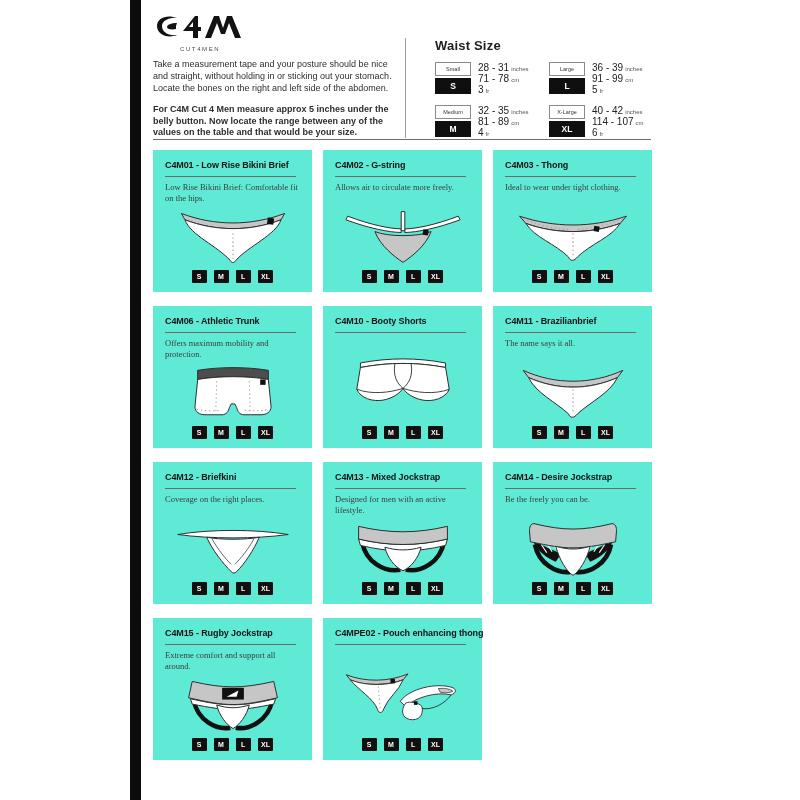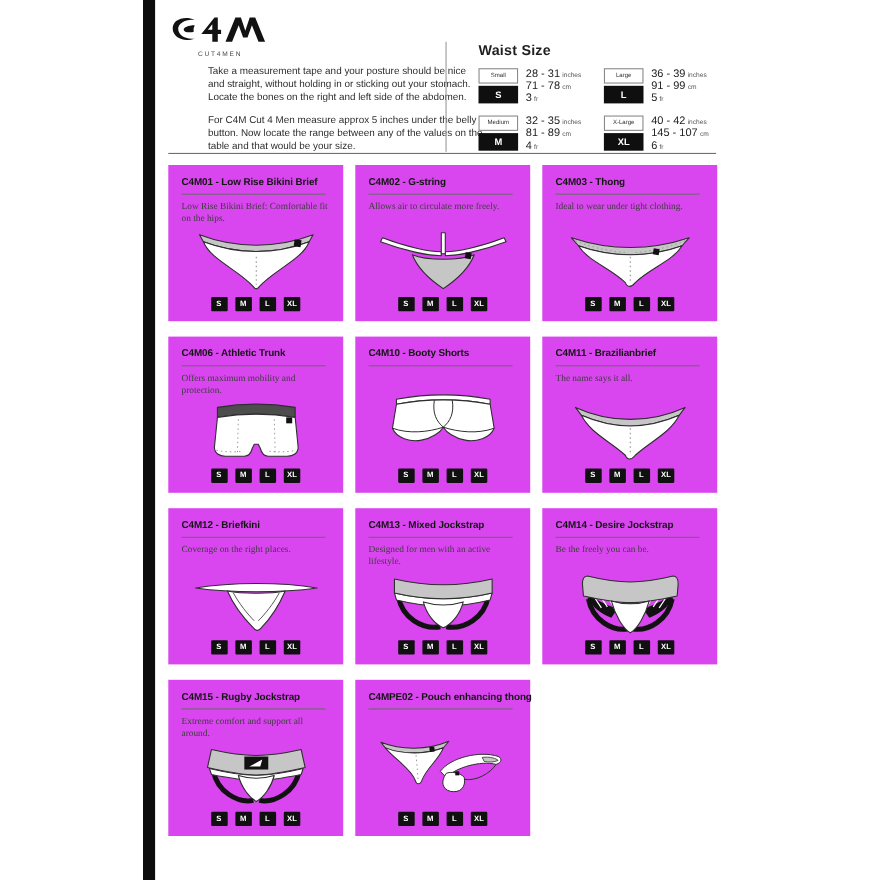--- a/index.html
+++ b/index.html
@@ -8,39 +8,39 @@
     background:#ffffff;font-family:"Liberation Sans",sans-serif;
     -webkit-font-smoothing:antialiased;
   }
   .accent-bar{position:absolute;left:130px;top:0;width:11px;height:800px;background:#0c0c0c;}
   .page{position:absolute;left:153px;top:12px;width:498px;}
 
   
   .header{position:relative;height:127px;border-bottom:1px solid #6f6f6f;}
   .logo-block{position:absolute;left:0;top:1px;}
   .tagline{font-size:6px;letter-spacing:1.6px;color:#4a4a4a;margin:1px 0 0 27px;}
-  .intro{position:absolute;left:0;top:47px;width:252px;font-size:9px;line-height:1.32;color:#2e2e2e;margin-left:36px;}
+  .intro{position:absolute;left:0;top:47px;width:252px;font-size:9px;line-height:1.32;color:#2e2e2e;}
   .intro p{margin:0;}
-  .intro p + p{margin-top:9px;}
+  .intro p + p{margin-top:9px;font-weight:bold;}
 
   .waist-panel{position:absolute;left:252px;top:26px;width:246px;height:100px;
     border-left:1px solid #9a9a9a;padding-left:29px;box-sizing:border-box;}
   .ws-title{font-size:13px;font-weight:600;color:#1f1f1f;letter-spacing:.2px;}
   .ws-grid{margin-top:9px;display:grid;grid-template-columns:1fr 1fr;grid-template-rows:auto auto;
     grid-auto-flow:column;gap:9px 12px;}
   .ws-entry{display:flex;gap:7px;align-items:flex-start;}
   .ws-labels{width:36px;flex:0 0 36px;}
   .ws-name{border:1px solid #8a8a8a;background:#fff;font-size:5.5px;color:#333;text-align:center;padding:3px 0;box-sizing:border-box;}
   .ws-letter{background:#0f0f0f;color:#fff;font-weight:700;font-size:8.5px;text-align:center;padding:3px 0;margin-top:2px;}
   .ws-vals{font-size:10px;color:#222;line-height:1.12;white-space:nowrap;}
   .ws-vals .unit{font-size:6px;color:#555;margin-left:2px;}
 
   
   .grid{margin-top:10px;display:grid;grid-template-columns:repeat(3,159px);gap:14px 11px;}
-  .card{background:#d946ef;height:142px;box-sizing:border-box;padding:10px 12px 9px;
+  .card{background:#5eead4;height:142px;box-sizing:border-box;padding:10px 12px 9px;
     display:flex;flex-direction:column;}
   .card-title{font-size:9px;font-weight:700;color:#141414;letter-spacing:-.1px;white-space:nowrap;}
   .card-rule{border-top:1px solid #6b6b6b;margin:6px 0 5px;width:97%;}
   .card-desc{font-size:8.5px;color:#3d3d3d;line-height:1.28;min-height:21px;font-family:Liberation Serif, serif;}
   .card-art{flex:1;display:flex;align-items:center;justify-content:center;min-height:0;}
   .card-art svg{display:block;}
   .sizes{display:flex;justify-content:center;gap:7px;}
   .size-badge{background:#101010;color:#fff;font-size:7px;font-weight:700;
     padding:3px 3.5px;min-width:8px;text-align:center;border-radius:1px;line-height:1;}
 </style>
@@ -106,21 +106,21 @@
           </div>
         </div>
 
         <div class="ws-entry">
           <div class="ws-labels">
             <div class="ws-name">X-Large</div>
             <div class="ws-letter">XL</div>
           </div>
           <div class="ws-vals">
             <div><span>40 - 42</span><span class="unit">inches</span></div>
-            <div><span>145 - 107</span><span class="unit">cm</span></div>
+            <div><span>114 - 107</span><span class="unit">cm</span></div>
             <div><span>6</span><span class="unit">fr</span></div>
           </div>
         </div>
 
       </div>
     </div>
   </div>
 
   <div class="grid">
 

